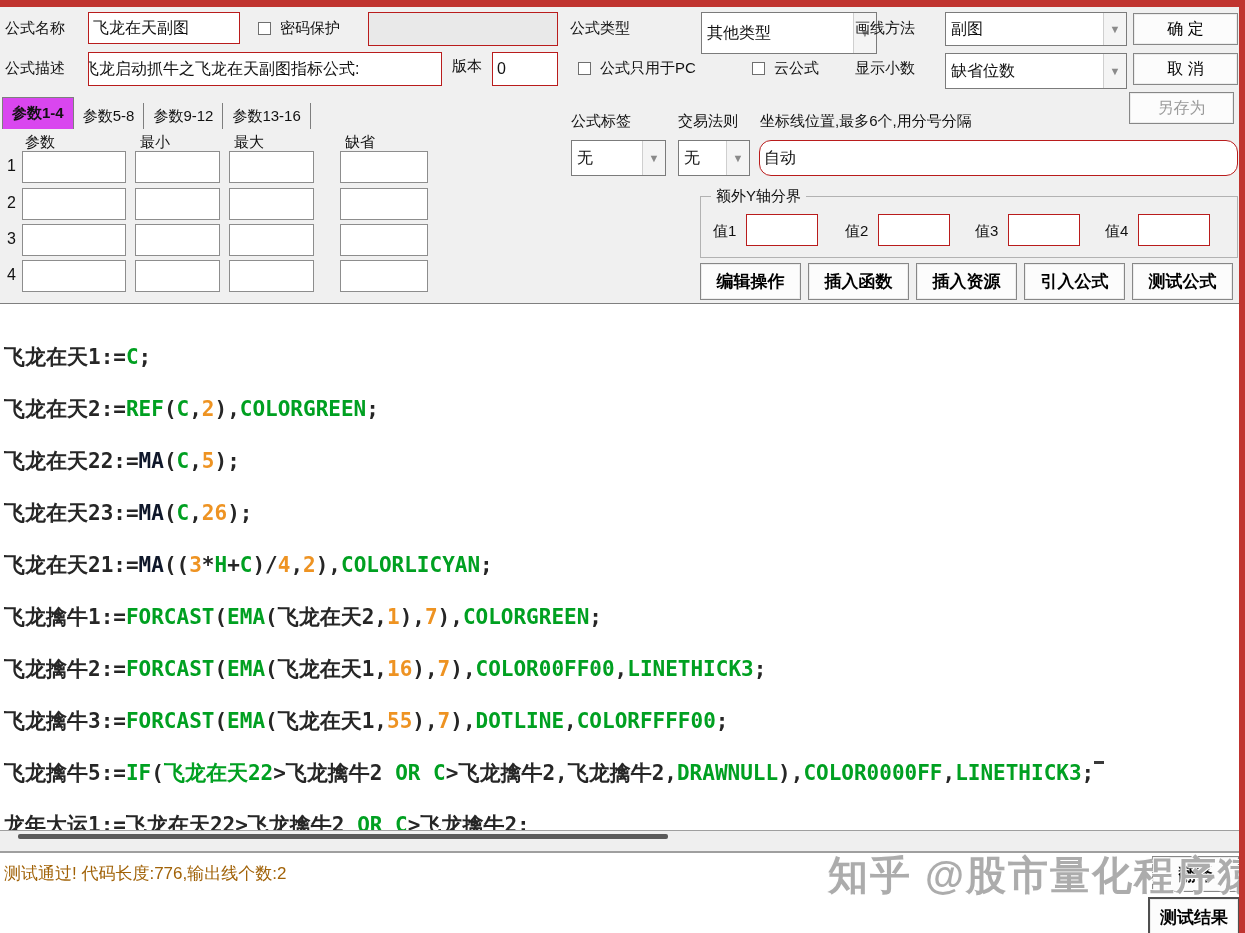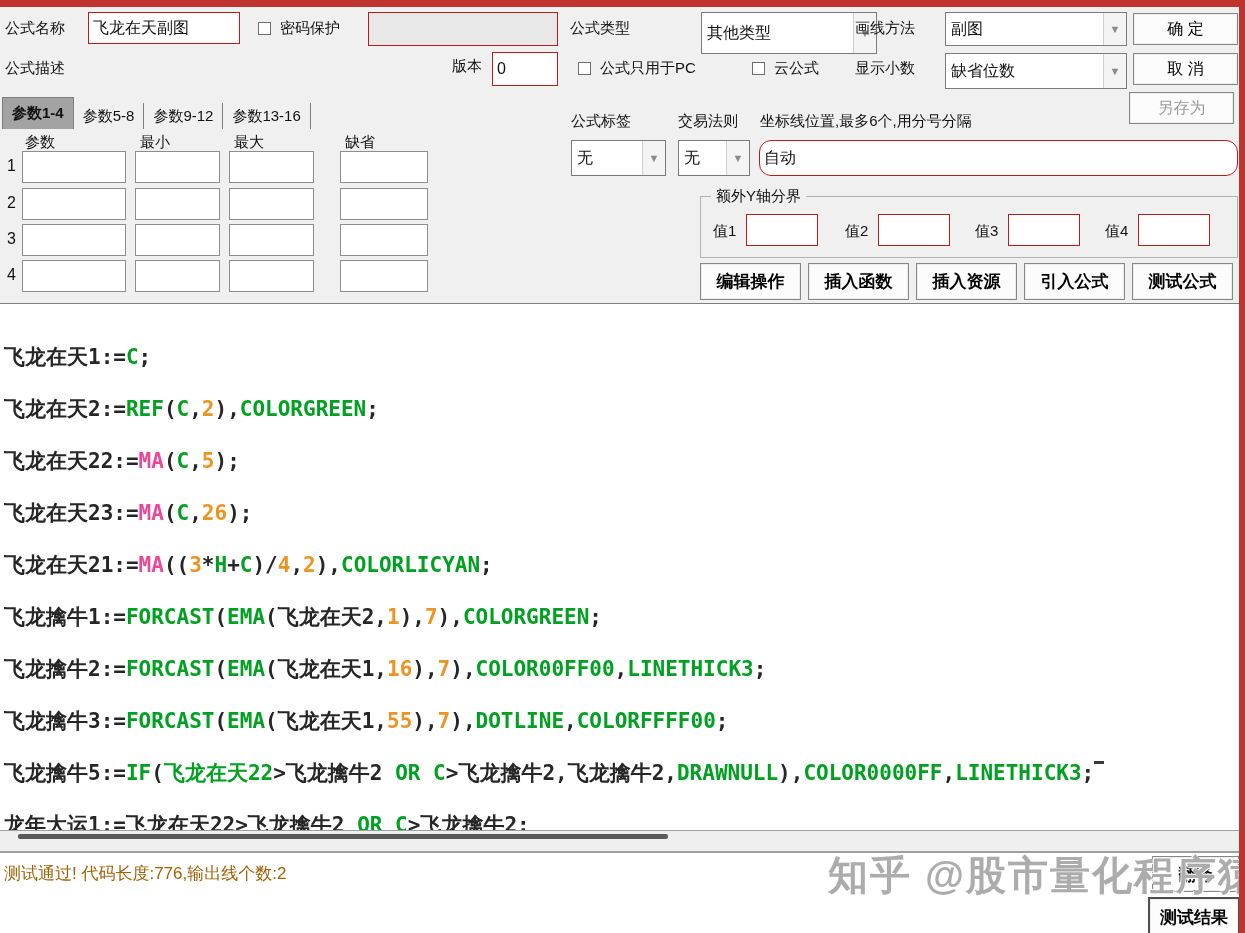--- a/index.html
+++ b/index.html
@@ -19,31 +19,31 @@
       display:flex;align-items:center;justify-content:center;font-size:11px;}
   .btn{position:absolute;background:#fcfcfc;border:1px solid #878787;box-shadow:inset 0 0 0 1px #ececec;
        display:flex;align-items:center;justify-content:center;font-size:16px;color:#000;
        box-sizing:border-box;cursor:pointer;white-space:nowrap;}
   .btn.bold{font-weight:bold;font-size:17px;}
   .btn.disabled{color:#9b9b9b;}
   .cb{position:absolute;width:13px;height:13px;background:#fff;border:1px solid #6f6f6f;box-sizing:border-box;}
   .tabbar{position:absolute;left:2px;top:97px;height:32px;display:flex;align-items:flex-end;}
   .tab{height:26px;padding:0 9px;font-size:15px;color:#111;display:flex;align-items:center;
        border-right:1px solid #7e7e7e;cursor:pointer;white-space:nowrap;}
-  .tab.active{height:31px;border:1px solid #7e7e7e;border-bottom:none;background:#a3a3a3;font-weight:bold;}
+  .tab.active{height:31px;border:1px solid #7e7e7e;border-bottom:none;background:#d946ef;font-weight:bold;}
   .phead{position:absolute;top:133px;font-size:15px;color:#111;}
   .prownum{position:absolute;font-size:16px;color:#111;}
   .pcell{position:absolute;height:32px;background:#fff;border:1px solid #8d8d8d;box-sizing:border-box;}
   .gbox{position:absolute;border:1px solid #b2b2b2;box-sizing:border-box;}
   .gbox-label{position:absolute;top:-10px;left:10px;background:#f0f0f0;padding:0 5px;font-size:15px;color:#111;}
   .codearea{position:absolute;left:0;top:303px;width:1239px;height:528px;background:#fff;
        border-top:1px solid #7f7f7f;border-bottom:1px solid #9f9f9f;overflow:hidden;box-sizing:border-box;}
   .code-line{position:absolute;left:4px;white-space:pre;font-family:"DejaVu Sans Mono",monospace;
        font-weight:bold;font-size:21px;color:#262626;margin-top:32px;}
-  .tk-k{color:#262626;} .tk-g{color:#00a021;} .tk-b{color:#ec4899;} .tk-o{color:#ee9322;}
+  .tk-k{color:#262626;} .tk-g{color:#00a021;} .tk-b{color:#0f172a;} .tk-o{color:#ee9322;}
   .caret{display:inline-block;width:10px;height:3px;background:#3a3a3a;vertical-align:top;margin-top:2px;}
   .hscroll{position:absolute;left:0;top:831px;width:1239px;height:19px;background:#efefef;}
   .hthumb{position:absolute;left:18px;top:3px;width:650px;height:5px;background:#5a5a5a;border-radius:2px;cursor:grab;}
   .divider{position:absolute;left:0;top:851px;width:1245px;height:2px;background:#9f9f9f;}
   .statuspanel{position:absolute;left:0;top:853px;width:1245px;height:80px;background:#fff;}
   .statustext{position:absolute;left:4px;top:9px;font-size:17px;color:#a16207;white-space:nowrap;}
   .watermark{position:absolute;left:828px;top:848px;font-size:40px;font-weight:bold;letter-spacing:2px;
        color:rgba(158,158,158,0.85);text-shadow:1px 1px 0 #ffffff,-1px -1px 0 #fdfdfd;z-index:50;
        white-space:nowrap;pointer-events:none;}
   .descclip{text-indent:-10px;}
@@ -68,20 +68,23 @@
       <span class="arrow">▼</span>
   </div>
   <div class="lbl" style="left:855px;top:19px;">画线方法</div>
   <div class="dd" style="left:945px;top:12px;width:182px;height:34px;">
     <span class="ddtext">副图</span>
       <span class="arrow">▼</span>
   </div>
   <div class="btn" style="left:1133px;top:13px;width:105px;height:32px;">确 定</div>
 
   <div class="lbl" style="left:5px;top:59px;">公式描述</div>
+  <div class="inp" style="left:88px;top:52px;width:354px;height:34px;">
+      <span class="descclip">飞龙启动抓牛之飞龙在天副图指标公式:</span>
+    </div>
   <div class="lbl" style="left:452px;top:57px;">版本</div>
   <div class="inp" style="left:492px;top:52px;width:66px;height:34px;">
       <span>0</span>
     </div>
   <div class="cb" style="left:578px;top:62px;"></div>
   <div class="lbl" style="left:600px;top:59px;">公式只用于PC</div>
   <div class="cb" style="left:752px;top:62px;"></div>
   <div class="lbl" style="left:774px;top:59px;">云公式</div>
   <div class="lbl" style="left:855px;top:59px;">显示小数</div>
   <div class="dd" style="left:945px;top:53px;width:182px;height:36px;">

